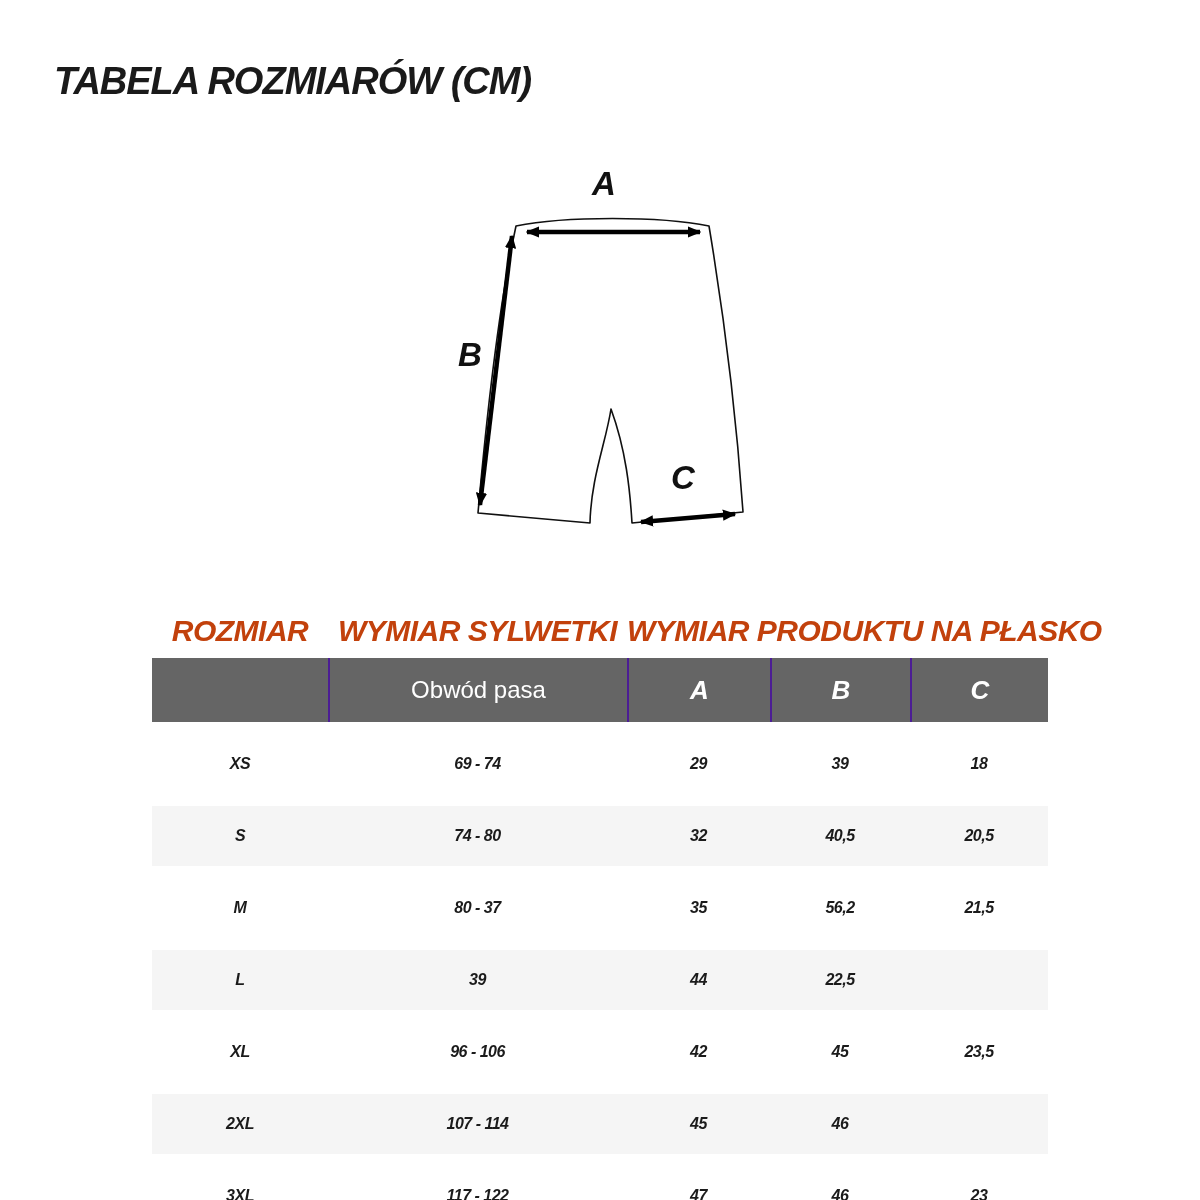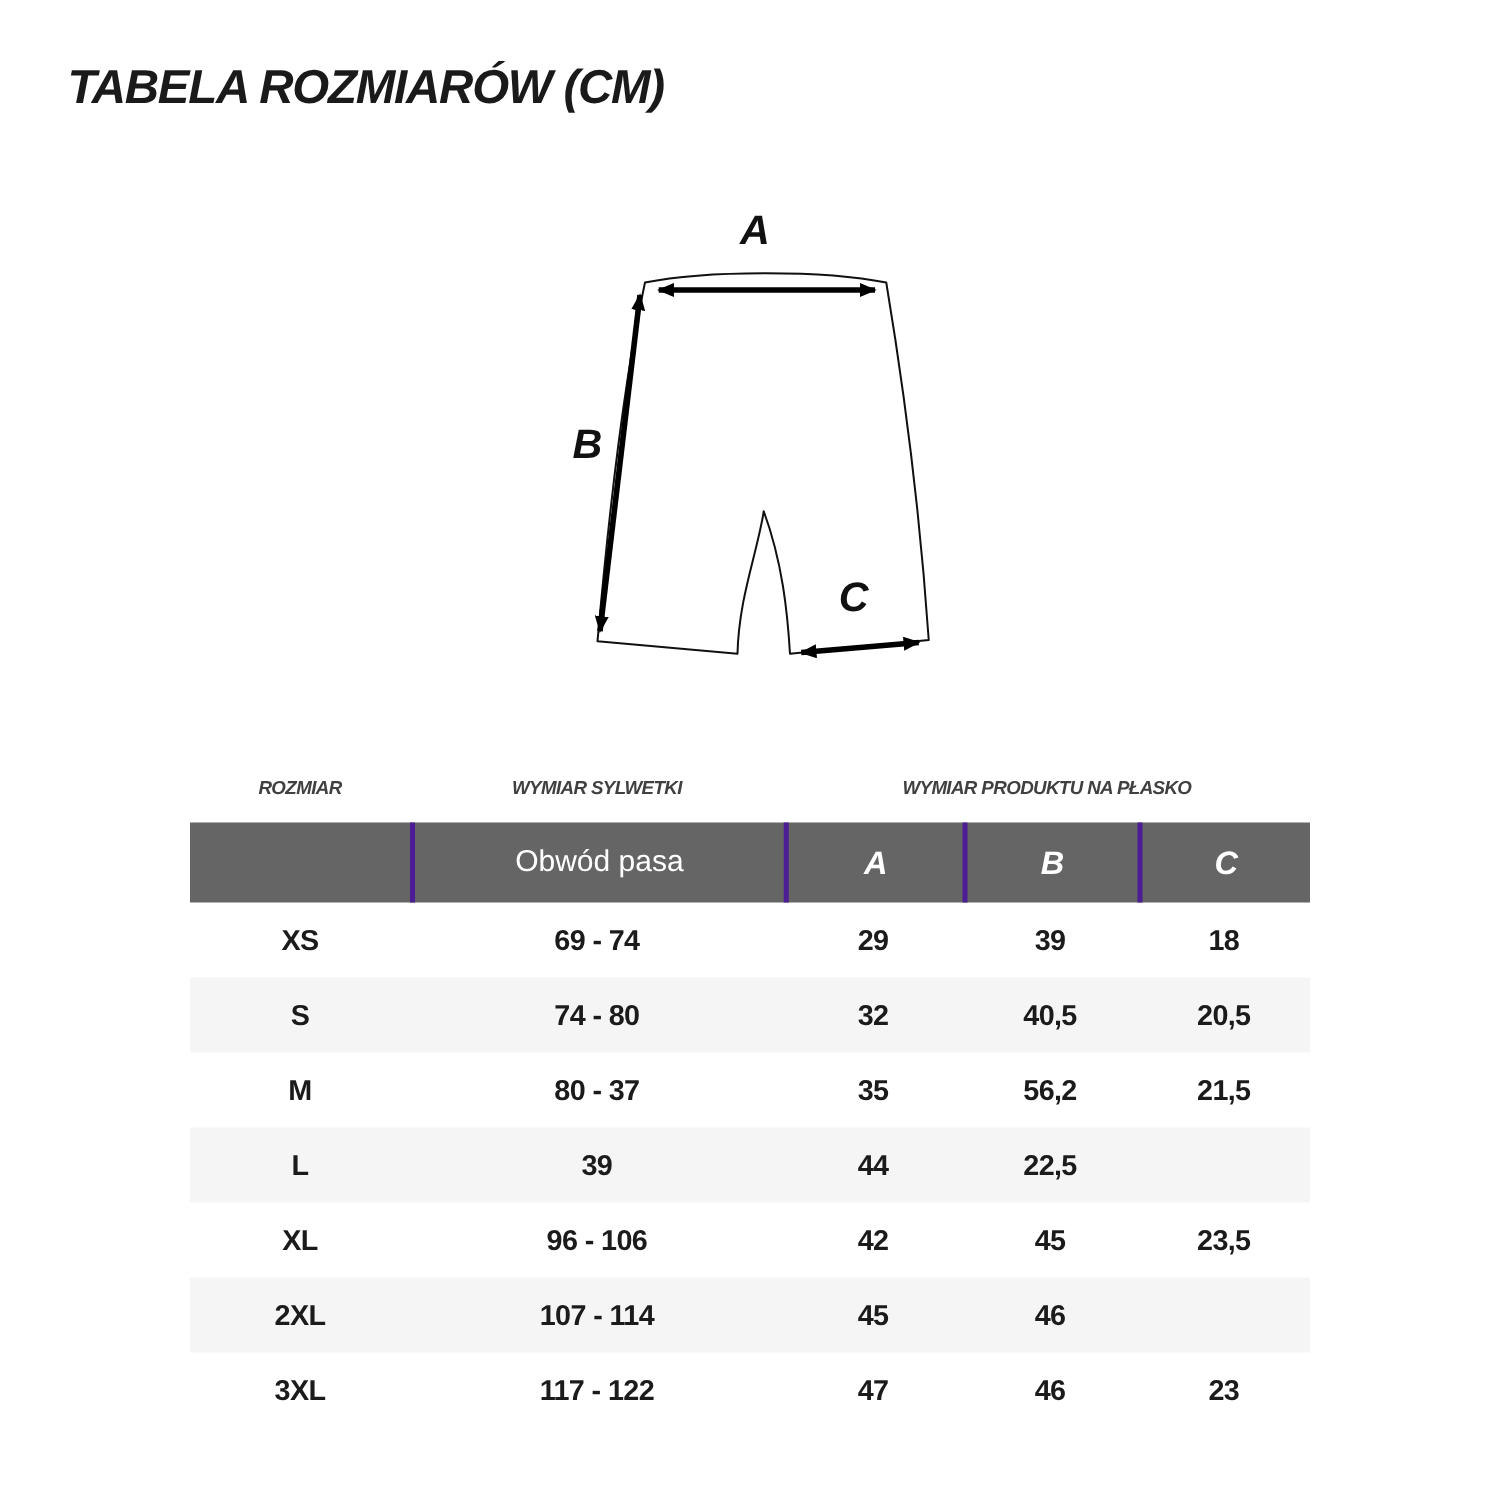--- a/index.html
+++ b/index.html
@@ -7,21 +7,21 @@
     width: 1200px; height: 1200px;
     background: #ffffff;
     font-family: "Liberation Sans", sans-serif;
     position: relative;
     overflow: hidden;
     color: #1b1b1b;
   }
 
   .page-title {
     position: absolute;
-    left: 54px; top: 49px;
+    left: 54px; top: 60px;
     font-size: 38px;
     font-weight: bold;
     font-style: italic;
     letter-spacing: -1px;
     color: #1a1a1a;
     white-space: nowrap;
   }
 
   .diagram {
     position: absolute;
@@ -35,25 +35,25 @@
     font-weight: bold;
     font-size: 33px;
     fill: #111111;
   }
 
   .group-header {
     position: absolute;
     top: 615px; height: 32px;
     line-height: 32px;
     text-align: center;
-    font-size: 15px;
+    font-size: 30px;
     font-weight: bold;
     font-style: italic;
     letter-spacing: -0.5px;
-    color: #404040;
+    color: #c2410c;
     white-space: nowrap;
   }
   .gh-rozmiar  { left: 152px; width: 176px; }
   .gh-sylwetki { left: 328px; width: 299px; }
   .gh-produkt  { left: 627px; width: 421px; }
 
   .size-table {
     position: absolute;
     left: 152px; top: 658px;
     width: 896px;
@@ -65,34 +65,36 @@
     background: #656565;
   }
   .t-head .hcell {
     display: flex;
     align-items: center;
     justify-content: center;
     color: #ffffff;
     height: 100%;
     box-sizing: border-box;
   }
-  .t-head .hcell + .hcell { border-left: 4px solid #4c1d95; }
+  .t-head .hcell + .hcell { border-left: 2px solid #4c1d95; }
   .hcell.sub  { font-size: 24px; font-weight: normal; font-style: normal; }
   .hcell.abc  { font-size: 26px; font-weight: bold; font-style: italic; }
 
   .t-row {
     display: grid;
     grid-template-columns: 176px 299px 143px 140px 138px;
     height: 60px;
     align-items: center;
     text-align: center;
+    font-style: italic;
     font-weight: bold;
-    font-size: 23px;
+    font-size: 16px;
     letter-spacing: -0.5px;
     color: #1b1b1b;
+    margin-top: 12px;
   }
   .t-row.alt { background: #f5f5f5; }
   .t-row .cell { line-height: 60px; }
 </style>
 </head>
 <body>
 
 <div class="page-title">TABELA ROZMIARÓW (CM)</div>
 
 <div class="diagram">

